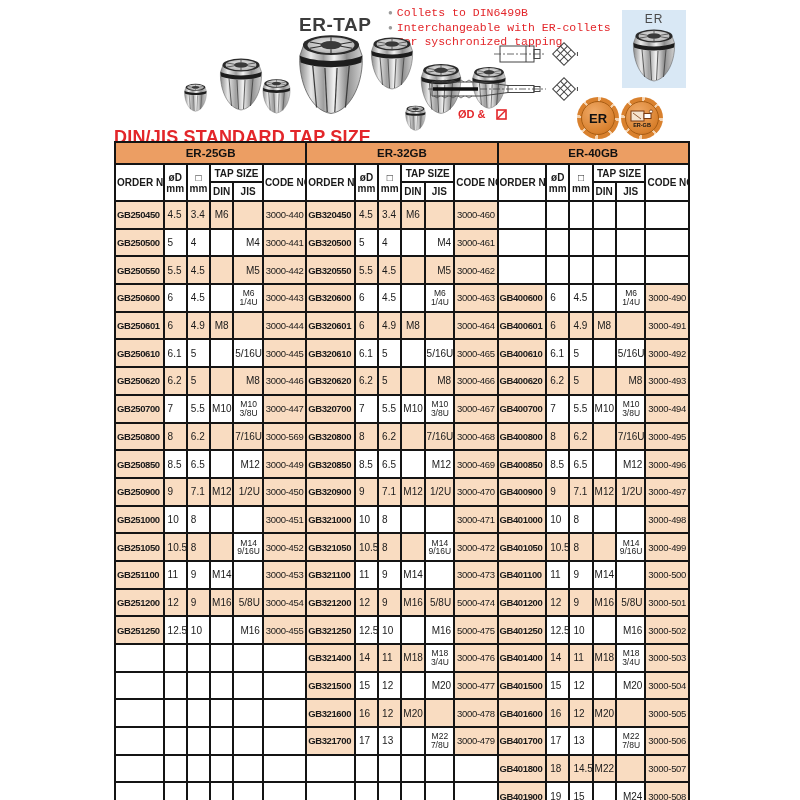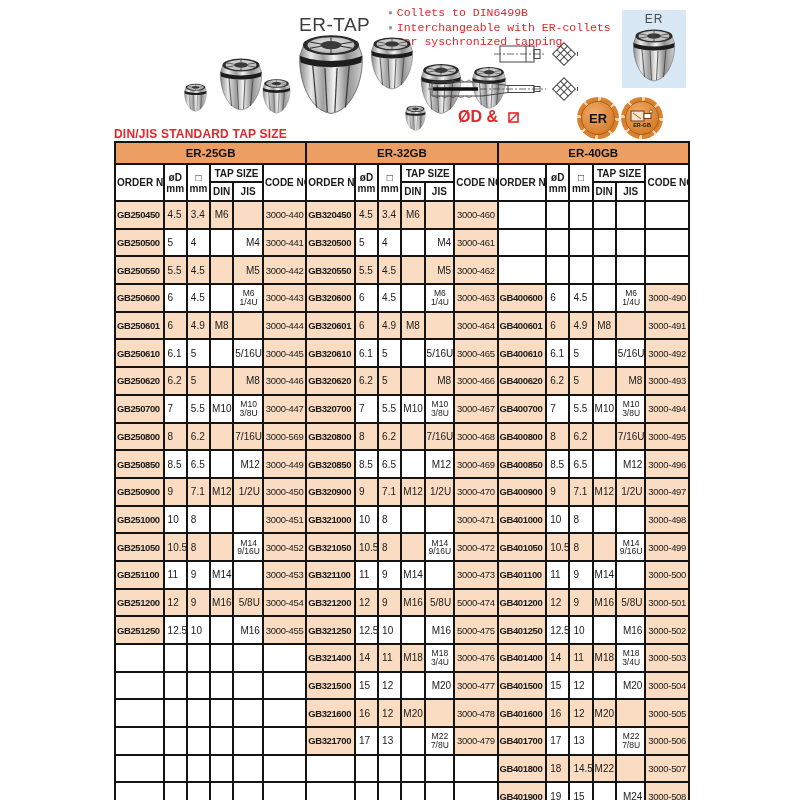--- a/index.html
+++ b/index.html
@@ -3,44 +3,44 @@
 <meta charset="utf-8">
 <style>
   html,body{margin:0;padding:0;}
   body{
     width:800px;height:800px;background:#fff;position:relative;overflow:hidden;
     font-family:"Liberation Sans", sans-serif;color:#1a1a1a;
   }
   .abs{position:absolute;}
 
   
-  .page-title{left:299px;top:14px;font-size:19px;font-weight:normal;color:#3c3c3c;letter-spacing:.5px;}
+  .page-title{left:299px;top:14px;font-size:19px;font-weight:bold;color:#3c3c3c;letter-spacing:.5px;}
   .bullets{left:388px;top:6px;list-style:none;margin:0;padding:0;font-family:Liberation Mono, monospace;}
   .bullets li{font-size:11.5px;line-height:14.5px;color:var(--accent-red,#e3262a);}
   .bullets .dot{color:#9b9b9b;font-size:8px;margin-right:4px;vertical-align:1px;}
 
   .collet-photo{left:105px;top:22px;}
   .tap-drawings{left:428px;top:40px;}
-  .diag-label{left:458px;top:108px;font-size:16px;font-weight:bold;color:var(--accent-red,#e3262a);display:flex;align-items:center;gap:10px;}
+  .diag-label{left:458px;top:108px;font-size:11px;font-weight:bold;color:var(--accent-red,#e3262a);display:flex;align-items:center;gap:10px;}
 
   .er-box{left:622px;top:10px;width:64px;height:78px;background:var(--er-box-blue,#d9e8f5);text-align:center;}
   .er-box-label{font-size:12px;color:#4a4a4a;padding-top:2px;letter-spacing:1px;}
 
   .badge{width:42px;height:42px;border-radius:50%;
     background:repeating-conic-gradient(from 8deg, var(--badge-orange,#d9812e) 0deg 37deg, #f4d2ae 37deg 45deg);
     display:flex;align-items:center;justify-content:center;}
   .badge-inner{width:32px;height:32px;border-radius:50%;
     background:radial-gradient(circle at 38% 32%, #f0aa68, #d9812e 70%, #c06a18);
     border:1px solid #a85d14;display:flex;flex-direction:column;align-items:center;justify-content:center;}
   .badge-er{left:577px;top:97px;}
   .badge-ergb{left:621px;top:97px;}
   .badge-er .badge-inner span{font-size:13px;font-weight:bold;color:#111;}
   .ergb-txt{font-size:5.5px;font-weight:bold;color:#111;line-height:5px;}
 
-  .section-title{left:114px;top:127px;font-size:12px;font-weight:bold;color:var(--accent-red,#e3262a);letter-spacing:.2px;}
+  .section-title{left:114px;top:127px;font-size:18px;font-weight:bold;color:var(--accent-red,#e3262a);letter-spacing:.2px;}
 
   
   .tap-table-wrap{left:114px;top:141px;}
   table{border-collapse:collapse;table-layout:fixed;width:576px;}
   td,th{border:2px solid #141414;overflow:hidden;white-space:nowrap;}
   th{font-weight:bold;background:#fff;}
   .group-hd{height:18px;font-size:11.5px;background:var(--header-orange,#ec9e63);color:#111;}
   .hd2{height:30px;font-size:10px;line-height:11px;}
   .hd-tap{height:14px;font-size:10px;margin-top:47px;}
   .hd-dj{height:15px;font-size:10px;text-align:center;}

